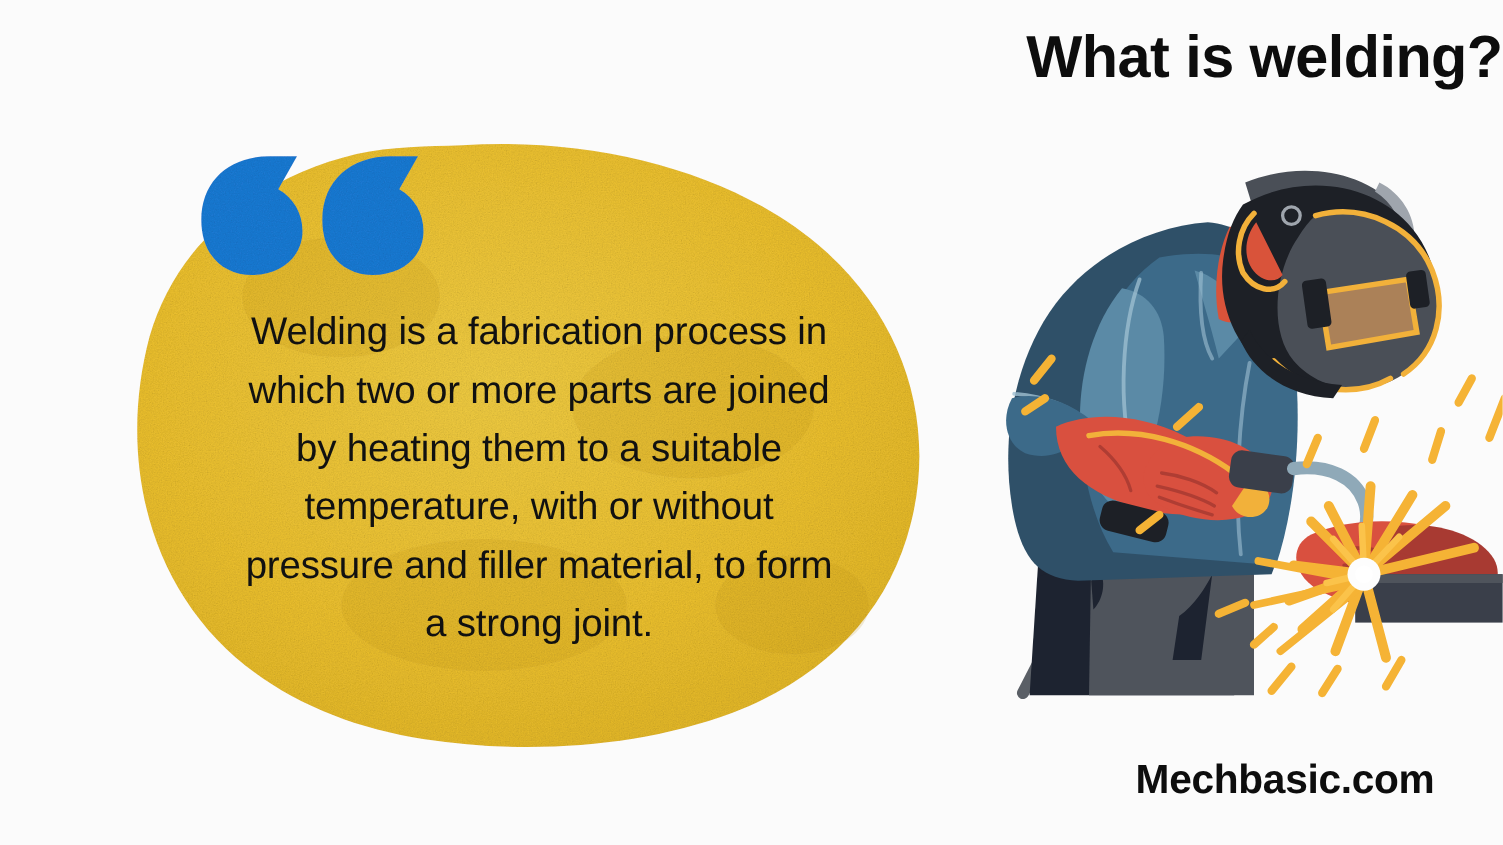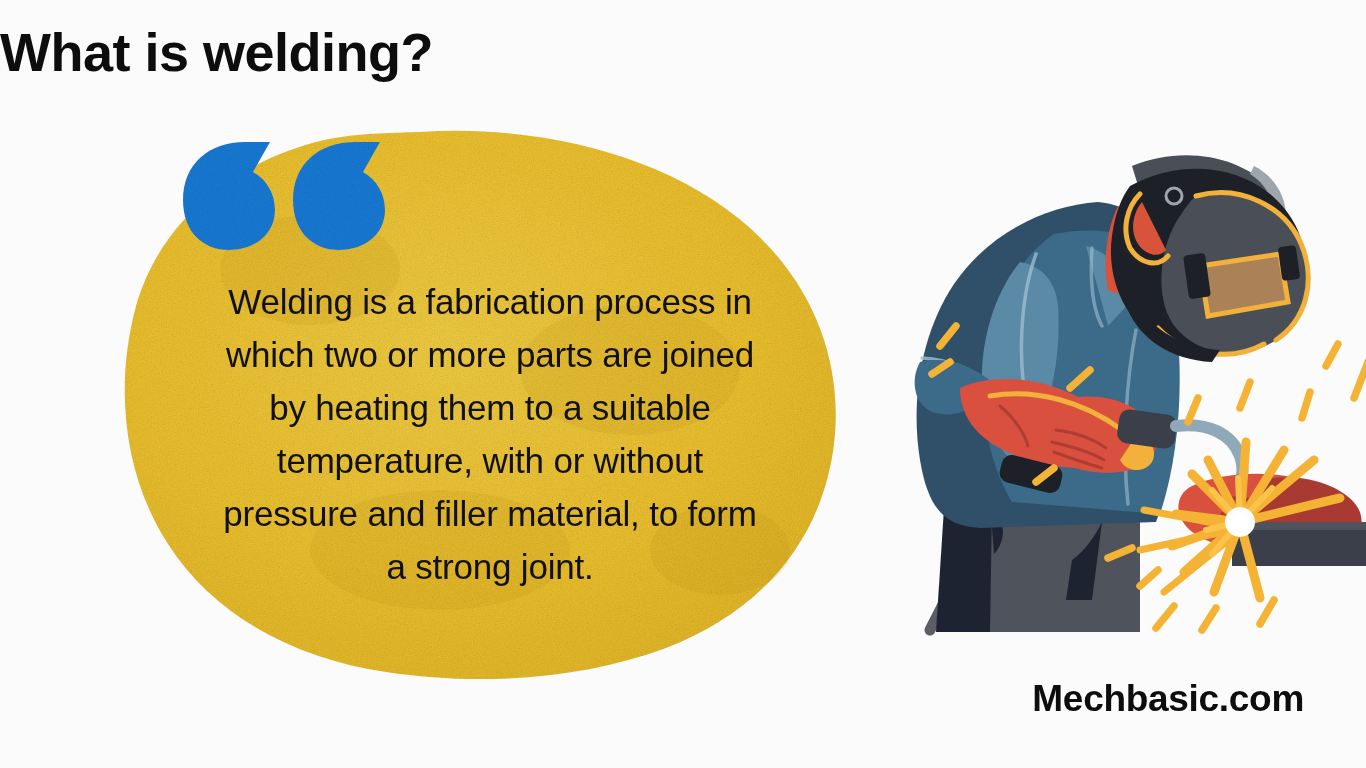--- a/index.html
+++ b/index.html
@@ -9,21 +9,21 @@
     font-family:"Liberation Sans", sans-serif;
     overflow:hidden;
     position:relative;
   }
   .canvas{position:absolute;inset:0;width:1366px;height:768px;}
 
   
   .title{
     position:absolute;
     left:0;right:0;top:24px;
-    text-align:left;
+    text-align:right;
     font-size:54px;
     font-weight:bold;
     color:#0d0d0d;
     letter-spacing:-0.5px;
     line-height:1.05;
     font-family:"Liberation Sans", sans-serif;
   }
 
   
   .quote-group{position:absolute;left:110px;top:120px;width:760px;height:570px;}
@@ -56,21 +56,21 @@
   .illustration{
     position:absolute;
     left:840px;top:130px;
     width:530px;height:530px;
   }
 
   
   .brand{
     position:absolute;
     right:62px;
-    bottom:48px;
+    bottom:38px;
     font-size:37px;
     font-weight:bold;
     color:#0d0d0d;
     font-family:"Liberation Sans", sans-serif;
     letter-spacing:-0.3px;
     margin-top:28px;
   }
 </style>
 </head>
 <body>

